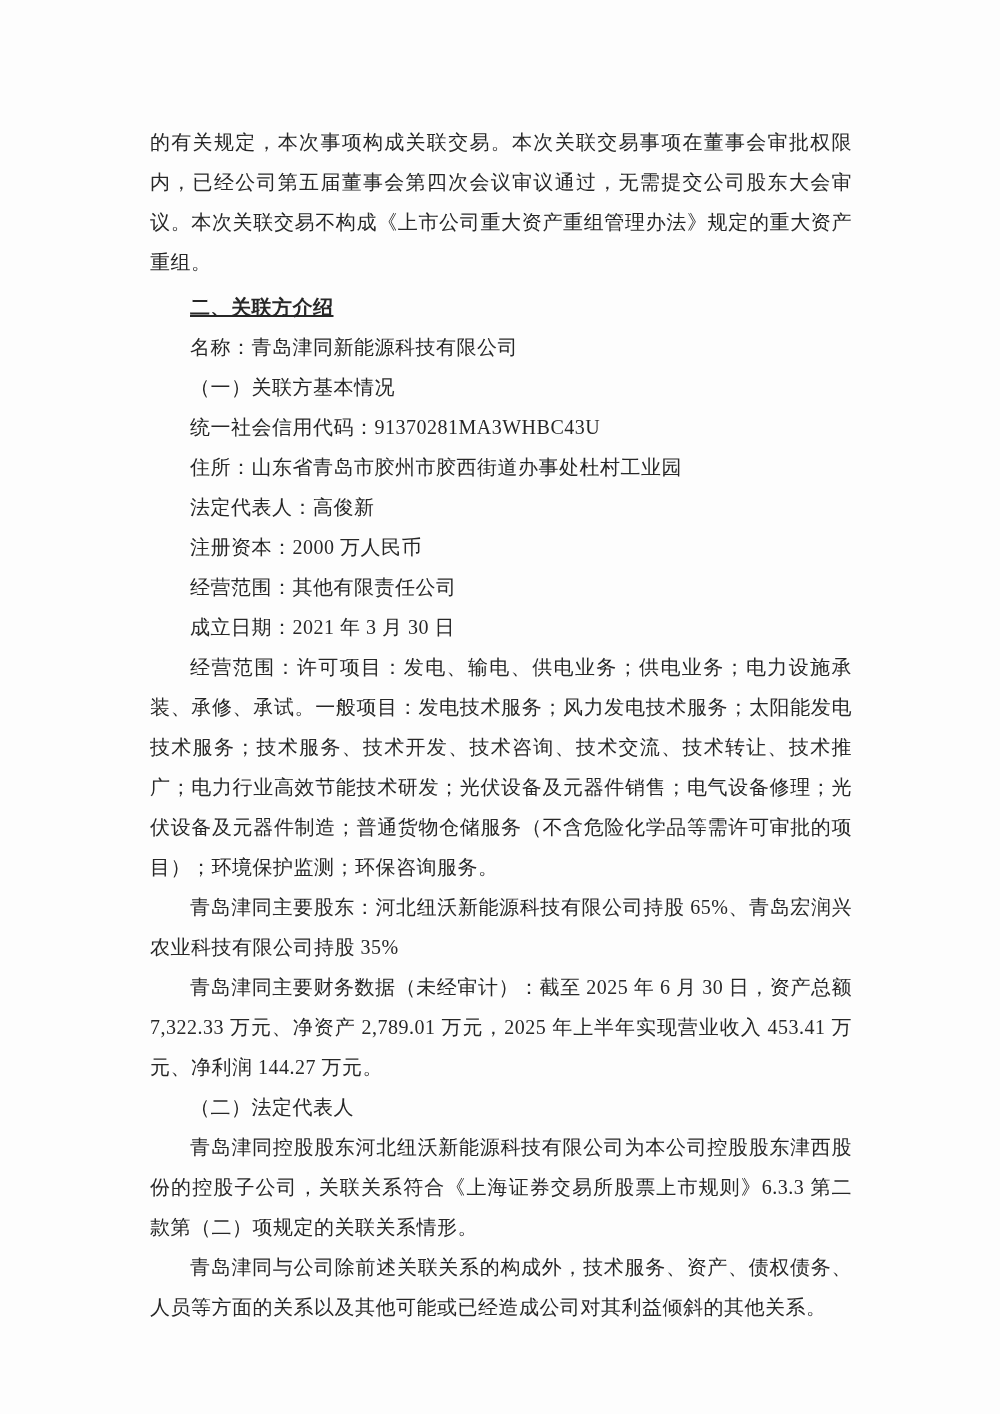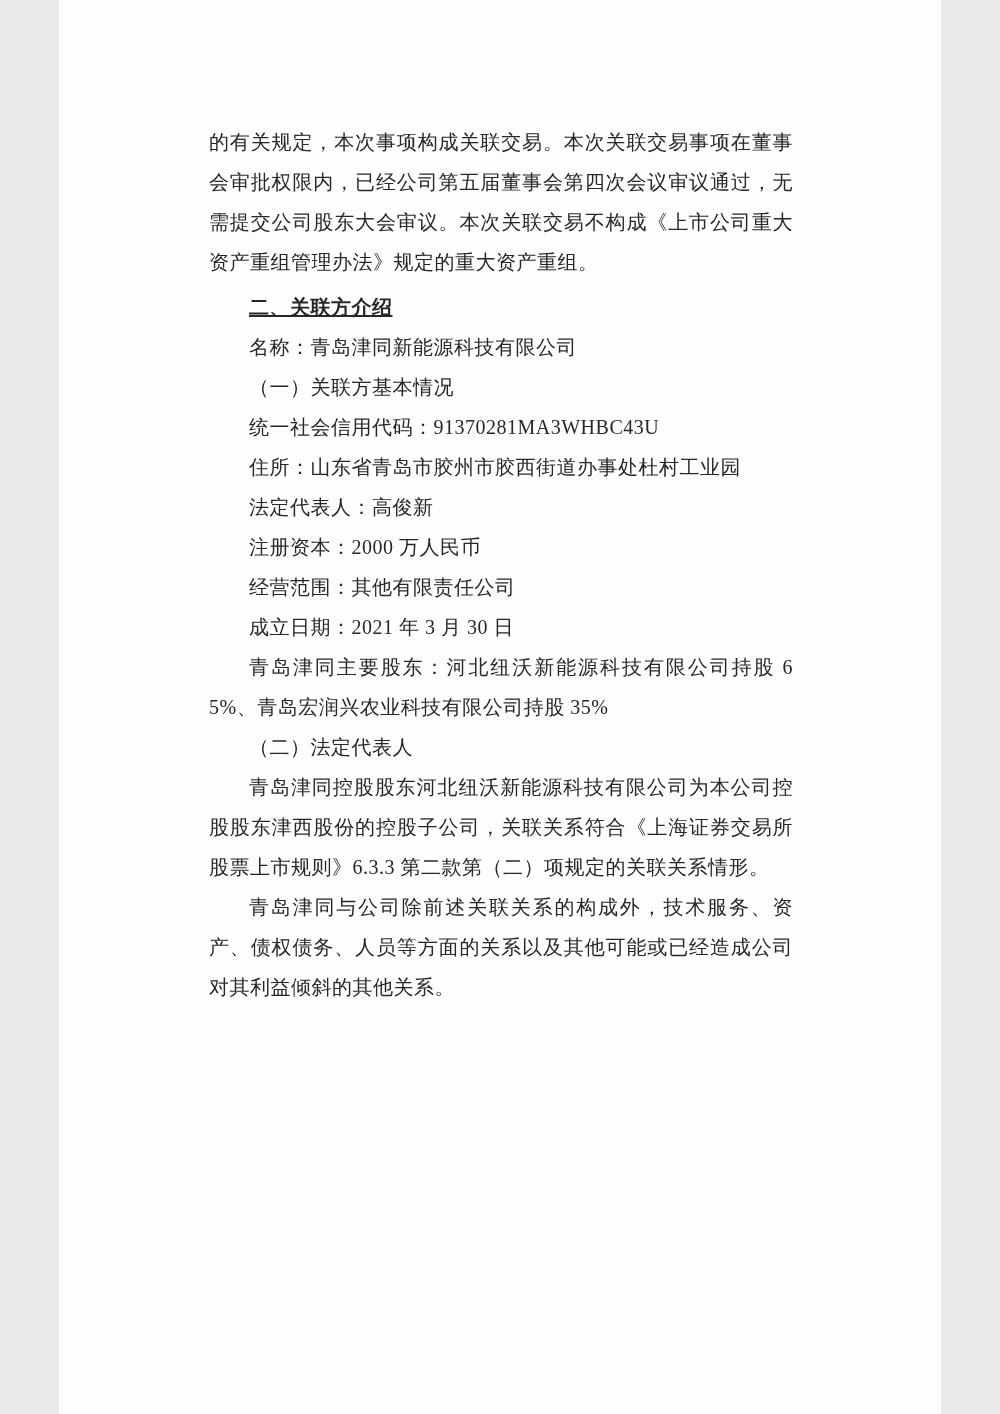--- a/index.html
+++ b/index.html
@@ -2,21 +2,21 @@
 <html lang="zh"><head>
 <meta charset="utf-8">
 <style>
   html, body {
     margin: 0;
     padding: 0;
     background: #e9e9e9;
   }
   .page {
     position: relative;
-    width: 882px;
+    width: 1000px;
     height: 1414px;
     margin: 0 auto;
     background: #fdfdfd;
     box-sizing: border-box;
     padding: 122px 148px 60px 150px;
     overflow: hidden;
     font-family: "Liberation Serif", "DejaVu Serif", serif;
   }
   .content {
     width: 100%;
@@ -57,23 +57,25 @@
   <p class="para body indent">住所：山东省青岛市胶州市胶西街道办事处杜村工业园</p>
 
   <p class="para body indent">法定代表人：高俊新</p>
 
   <p class="para body indent">注册资本：2000 万人民币</p>
 
   <p class="para body indent">经营范围：其他有限责任公司</p>
 
   <p class="para body indent">成立日期：2021 年 3 月 30 日</p>
 
+  <p class="para body indent">经营范围：许可项目：发电、输电、供电业务；供电业务；电力设施承装、承修、承试。一般项目：发电技术服务；风力发电技术服务；太阳能发电技术服务；技术服务、技术开发、技术咨询、技术交流、技术转让、技术推广；电力行业高效节能技术研发；光伏设备及元器件销售；电气设备修理；光伏设备及元器件制造；普通货物仓储服务（不含危险化学品等需许可审批的项目）；环境保护监测；环保咨询服务。</p>
 
   <p class="para body indent">青岛津同主要股东：河北纽沃新能源科技有限公司持股 65%、青岛宏润兴农业科技有限公司持股 35%</p>
 
+  <p class="para body indent">青岛津同主要财务数据（未经审计）：截至 2025 年 6 月 30 日，资产总额 7,322.33 万元、净资产 2,789.01 万元，2025 年上半年实现营业收入 453.41 万元、净利润 144.27 万元。</p>
 
   <p class="para body indent">（二）法定代表人</p>
 
   <p class="para body indent">青岛津同控股股东河北纽沃新能源科技有限公司为本公司控股股东津西股份的控股子公司，关联关系符合《上海证券交易所股票上市规则》6.3.3 第二款第（二）项规定的关联关系情形。</p>
 
   <p class="para body indent">青岛津同与公司除前述关联关系的构成外，技术服务、资产、债权债务、人员等方面的关系以及其他可能或已经造成公司对其利益倾斜的其他关系。</p>
 </div>
 </div>
 
 </body></html>

